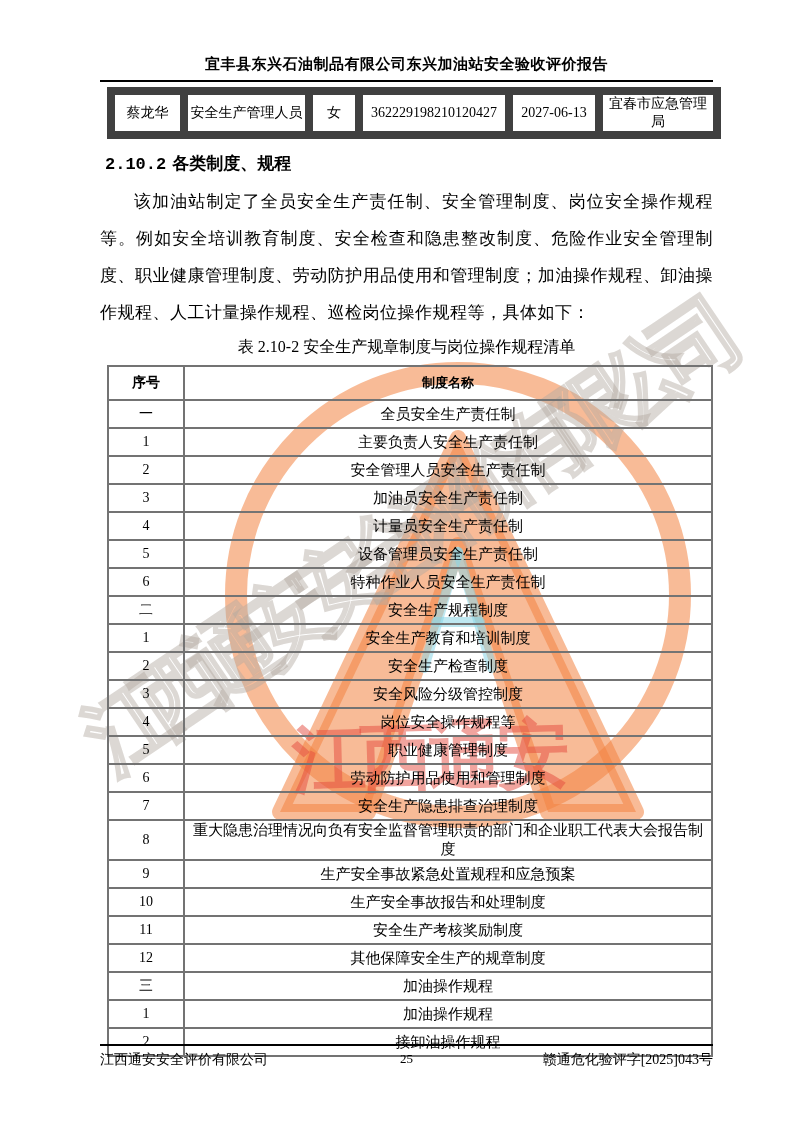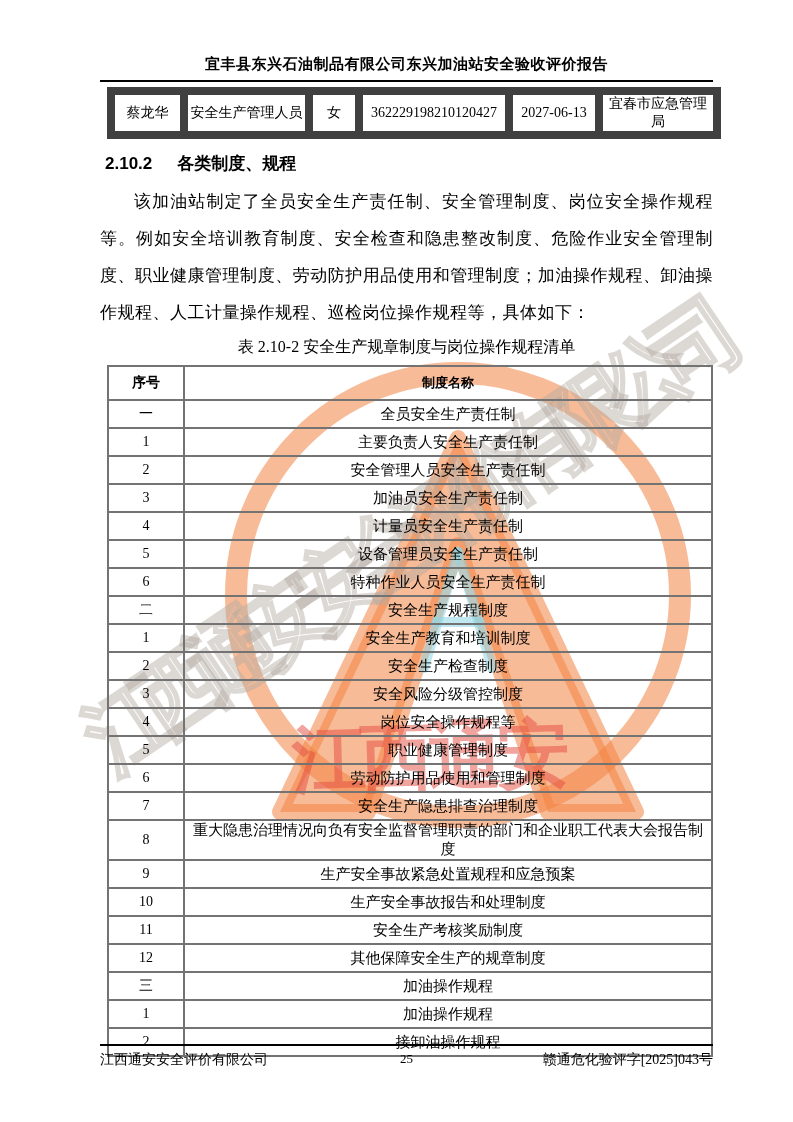--- a/index.html
+++ b/index.html
@@ -44,21 +44,21 @@
 
   table{border-collapse:collapse;background:transparent;}
   .person-table{margin:5px 0 0 7px;width:606px;table-layout:fixed;}
   .person-table td{
     border:8px solid #404040;text-align:center;vertical-align:middle;
     height:36px;font-size:14px;padding:0 2px;overflow:hidden;
   }
 
   .section-heading{margin:13px 0 0 5px;font-size:17px;font-weight:bold;
     font-family:"Liberation Sans","DejaVu Sans",sans-serif;}
-  .section-heading .sec-num{font-family:Liberation Sans, sans-serif;margin-right:25px;}
+  .section-heading .sec-num{font-family:Liberation Mono, monospace;margin-right:6px;}
 
   .body-paragraph{
     width:613px;margin:8px 0 0 0;
     font-size:17px;line-height:37px;
     text-align:justify;text-indent:2em;
     letter-spacing:0.5px;
   }
 
   .table-caption{width:613px;text-align:center;font-size:16px;margin-top:6px;}
 

